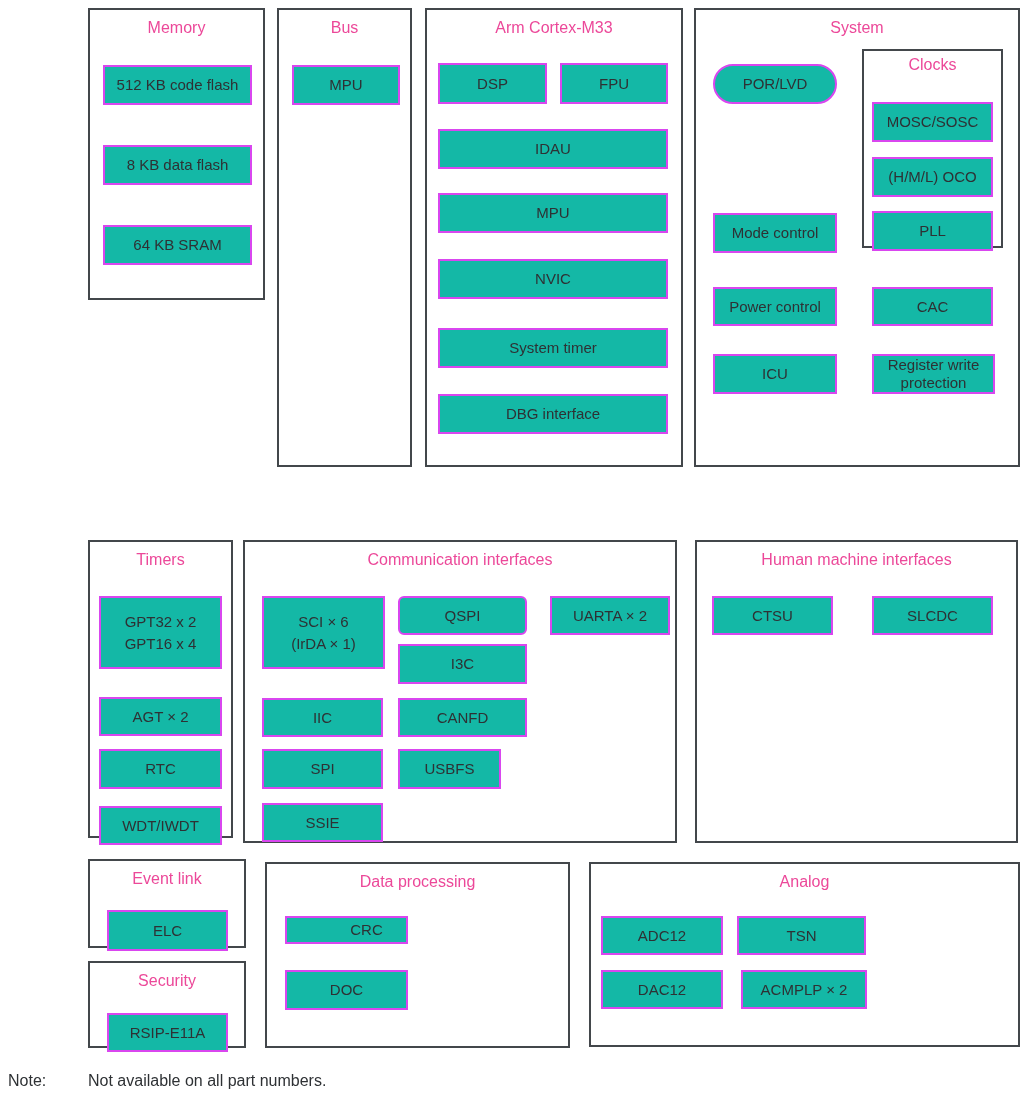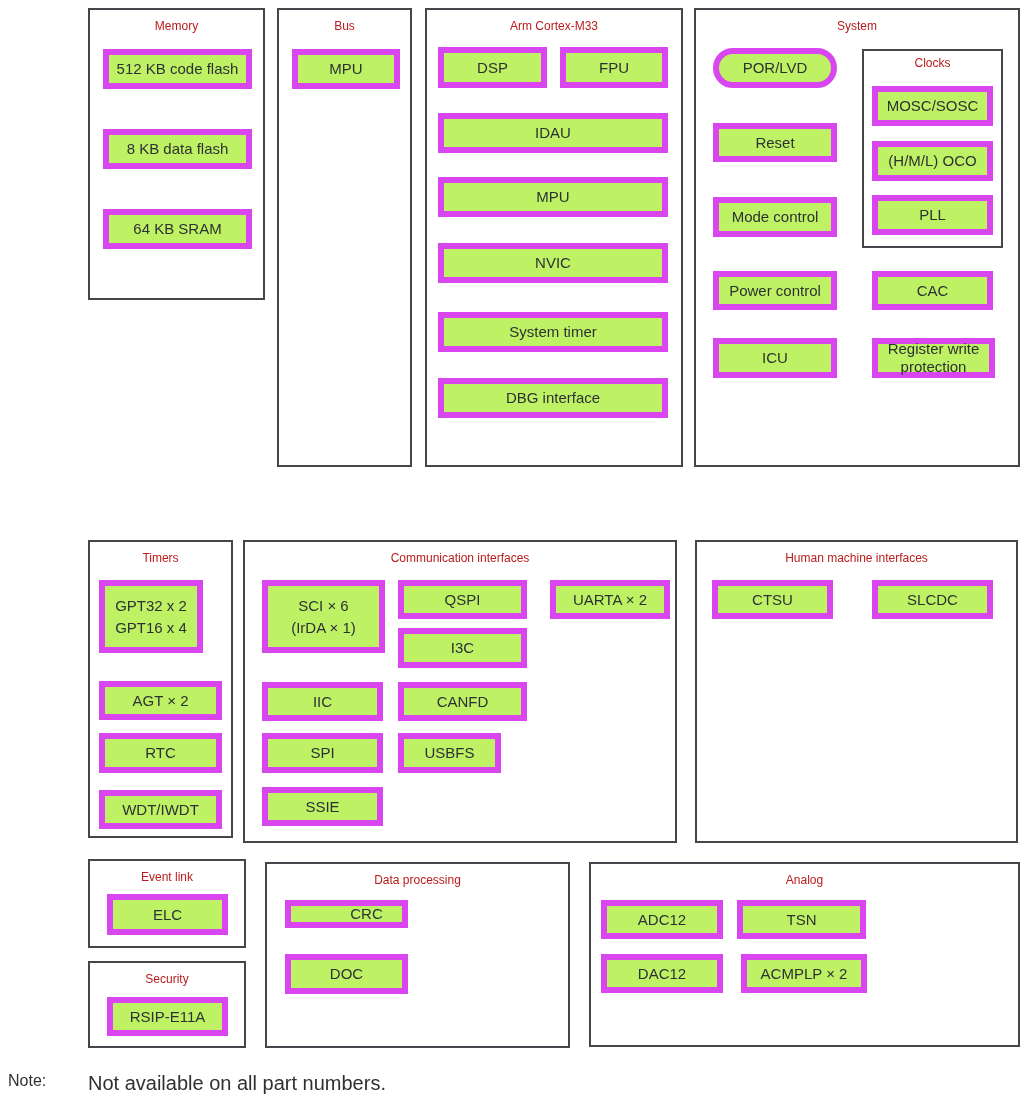--- a/index.html
+++ b/index.html
@@ -1,23 +1,23 @@
 <!DOCTYPE html>
 <html><head>
 <meta charset="utf-8">
 <style>
   html,body{margin:0;padding:0;background:#ffffff;}
   body{font-family:"Liberation Sans", sans-serif; color:#33363a;}
   .page{position:relative;width:1030px;height:1100px;background:#ffffff;overflow:hidden;}
   .panel{position:absolute;border:2px solid #43474b;box-sizing:border-box;background:#ffffff;}
-  .panel-title{text-align:center;font-size:12px;padding-top:9px;color:#b91c1c;white-space:nowrap;}
+  .panel-title{text-align:center;font-size:16px;padding-top:9px;color:#ec4899;white-space:nowrap;}
   .sub-title{padding-top:5px;}
-  .box{position:absolute;border:6px solid #d946ef;box-sizing:border-box;background:#bef264;
+  .box{position:absolute;border:2px solid #d946ef;box-sizing:border-box;background:#14b8a6;
        display:flex;flex-direction:column;align-items:center;justify-content:center;
-       text-align:center;font-size:15px;line-height:1.45;color:#2e3134;}
+       text-align:center;font-size:15px;line-height:1.45;color:#2e3134;margin-top:16px;}
   .box span{display:block;white-space:nowrap;}
   .box.wrap{line-height:1.2;font-size:15px;padding:0 2px;}
 
   
   #panel-memory{left:88px;top:8px;width:177px;height:292px;}
   #panel-dma{left:88px;top:310px;width:177px;height:156px;}
   #panel-bus{left:277px;top:8px;width:135px;height:459px;}
   #panel-cortex{left:425px;top:8px;width:258px;height:459px;}
   #panel-system{left:694px;top:8px;width:326px;height:459px;}
   
@@ -53,27 +53,27 @@
   #b-modectl{left:17px;top:187px;width:124px;height:40px;}
   #b-powerctl{left:17px;top:261px;width:124px;height:39px;}
   #b-icu{left:17px;top:328px;width:124px;height:40px;}
   #panel-clocks{left:166px;top:39px;width:141px;height:199px;}
   #b-mosc{left:8px;top:35px;width:121px;height:40px;}
   #b-oco{left:8px;top:90px;width:121px;height:40px;}
   #b-pll{left:8px;top:144px;width:121px;height:40px;}
   #b-cac{left:176px;top:261px;width:121px;height:39px;}
   #b-regwrite{left:176px;top:328px;width:123px;height:40px;}
   
-  #b-gpt{left:9px;top:38px;width:104px;height:73px;}
+  #b-gpt{left:9px;top:38px;width:123px;height:73px;}
   #b-agt{left:9px;top:139px;width:123px;height:39px;}
   #b-rtc{left:9px;top:191px;width:123px;height:40px;}
   #b-wdt{left:9px;top:248px;width:123px;height:39px;}
   
   #b-sci{left:17px;top:38px;width:123px;height:73px;}
-  #b-qspi{left:153px;top:38px;width:129px;height:39px;}
+  #b-qspi{left:153px;top:38px;width:129px;height:39px;border-radius:6px;}
   #b-uarta{left:305px;top:38px;width:120px;height:39px;}
   #b-i3c{left:153px;top:86px;width:129px;height:40px;}
   #b-iic{left:17px;top:140px;width:121px;height:39px;}
   #b-canfd{left:153px;top:140px;width:129px;height:39px;}
   #b-spi{left:17px;top:191px;width:121px;height:40px;}
   #b-usbfs{left:153px;top:191px;width:103px;height:40px;}
   #b-ssie{left:17px;top:245px;width:121px;height:39px;}
   
   #b-ctsu{left:15px;top:38px;width:121px;height:39px;}
   #b-slcdc{left:175px;top:38px;width:121px;height:39px;}
@@ -84,21 +84,21 @@
   #b-crc{left:18px;top:36px;width:123px;height:28px;padding-left:40px;}
   #b-doc{left:18px;top:90px;width:123px;height:40px;}
   
   #b-adc{left:10px;top:36px;width:122px;height:39px;}
   #b-tsn{left:146px;top:36px;width:129px;height:39px;}
   #b-dac{left:10px;top:90px;width:122px;height:39px;}
   #b-acmplp{left:150px;top:90px;width:126px;height:39px;}
 
   
   .note-label{position:absolute;left:8px;top:1072px;font-size:16px;color:#2e3134;}
-  .note-text{position:absolute;left:88px;top:1072px;font-size:20px;color:#2e3134;}
+  .note-text{position:absolute;left:88px;top:1072px;font-size:16px;color:#2e3134;}
 </style>
 </head>
 <body>
 
 <div class="page">
 
   <section class="panel" id="panel-memory">
     <div class="panel-title">Memory</div>
     <div class="box" id="b-codeflash">512 KB code flash</div>
     <div class="box" id="b-dataflash">8 KB data flash</div>
@@ -118,21 +118,20 @@
     <div class="box" id="b-idau">IDAU</div>
     <div class="box" id="b-mpu">MPU</div>
     <div class="box" id="b-nvic">NVIC</div>
     <div class="box" id="b-systimer">System timer</div>
     <div class="box" id="b-dbg">DBG interface</div>
   </section>
 
   <section class="panel" id="panel-system">
     <div class="panel-title">System</div>
     <div class="box" id="b-porlvd">POR/LVD</div>
-    <div class="box" id="b-reset">Reset</div>
     <div class="box" id="b-modectl">Mode control</div>
     <div class="box" id="b-icu">ICU</div>
     <div class="box" id="b-powerctl">Power control</div>
 
     <section class="panel" id="panel-clocks">
       <div class="panel-title sub-title">Clocks</div>
       <div class="box" id="b-mosc">MOSC/SOSC</div>
       <div class="box" id="b-oco">(H/M/L) OCO</div>
       <div class="box" id="b-pll">PLL</div>
     </section>

